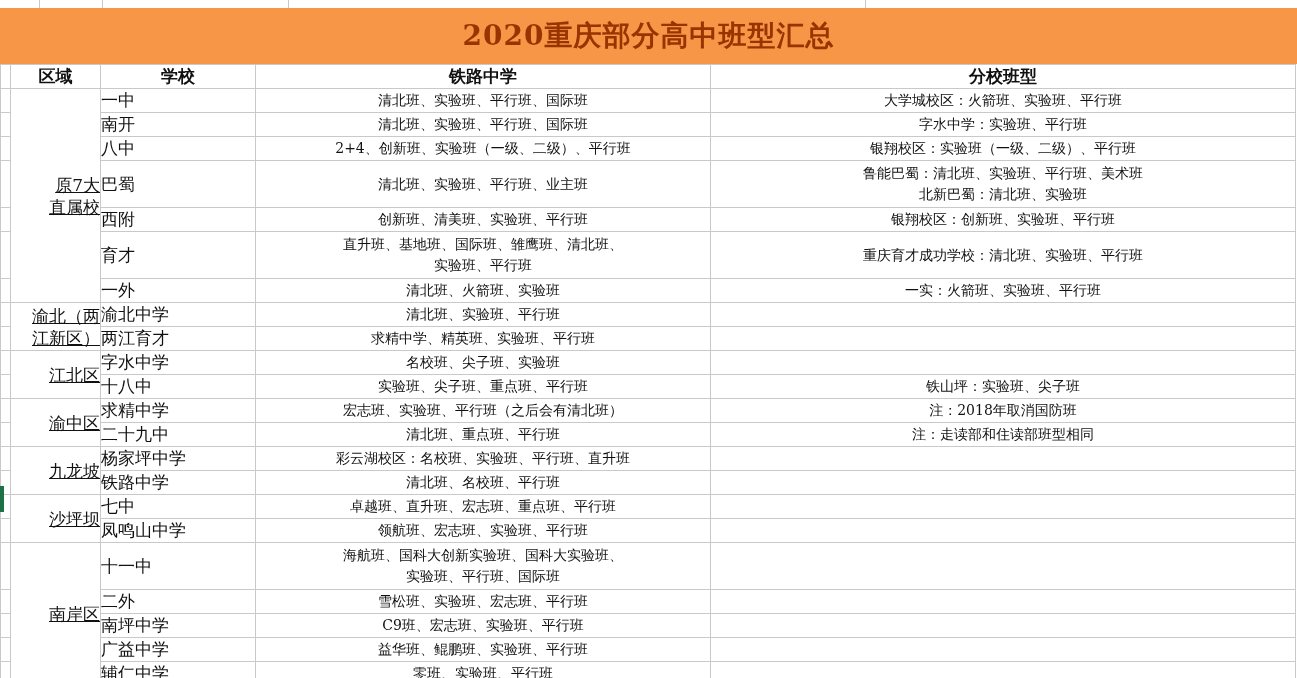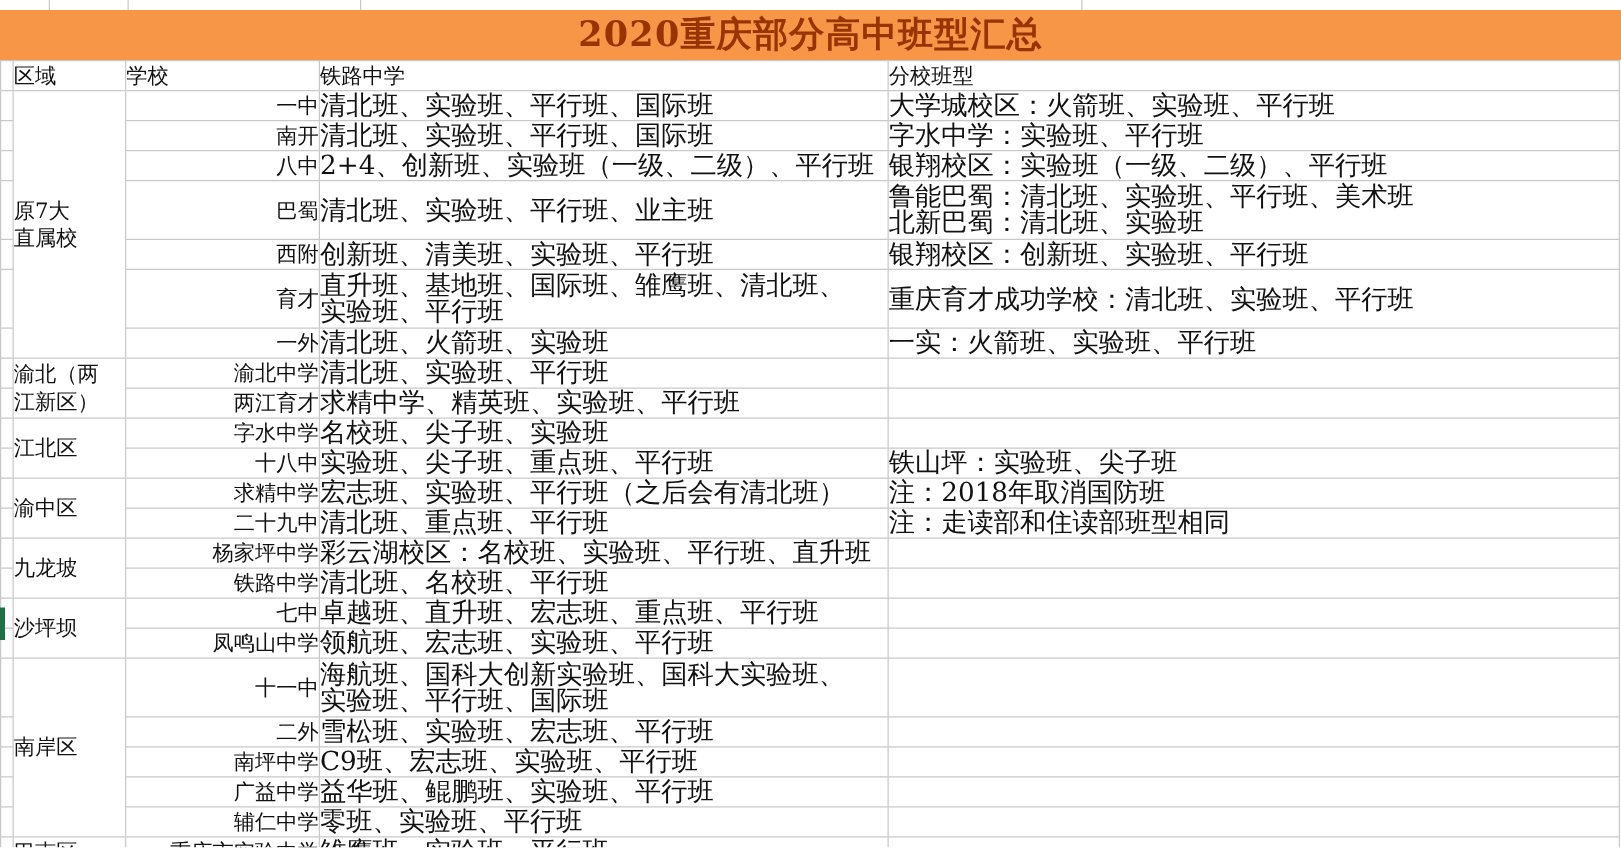--- a/index.html
+++ b/index.html
@@ -18,21 +18,21 @@
     height: 8px;
     background: #ffffff;
   }
   .topstrip .vline {
     position: absolute;
     top: 0; bottom: 0;
     width: 1px;
     background: #c9c9c9;
   }
   .titlebar {
-    height: 40px;
+    height: 56px;
     background: #F79646;
     display: flex;
     align-items: center;
     justify-content: center;
   }
   .titlebar .title-text {
     font-size: 28px;
     font-weight: bold;
     color: #993300;
     letter-spacing: 1px;
@@ -45,38 +45,40 @@
   table.sheet td, table.sheet th {
     border: 1px solid #c9c9c9;
     padding: 0;
     vertical-align: middle;
     white-space: pre-line;
     overflow: hidden;
     font-weight: normal;
   }
   tr.hdr { height: 24px; }
   tr.hdr td {
-    font-weight: normal;
+    font-weight: bold;
     font-size: 17px;
+    text-align: center;
   }
   tr.r { height: 23px; }
   tr.tall { height: 47px; }
   td.corner { background: #ffffff; }
   td.region {
+    text-align: right;
+    font-size: 17px;
+    line-height: 22px;
+    text-decoration: underline;
+  }
+  td.school {
     text-align: left;
     font-size: 17px;
-    line-height: 22px;
-  }
-  td.school {
-    text-align: right;
-    font-size: 17px;
   }
   td.classes {
-    text-align: left;
-    font-size: 21px;
+    text-align: center;
+    font-size: 14px;
     line-height: 21px;
     padding-left: 4px;
   }
   .green-mark {
     position: absolute;
     left: 0;
     top: 486px;
     width: 4px;
     height: 26px;
     background: #1E7145;

